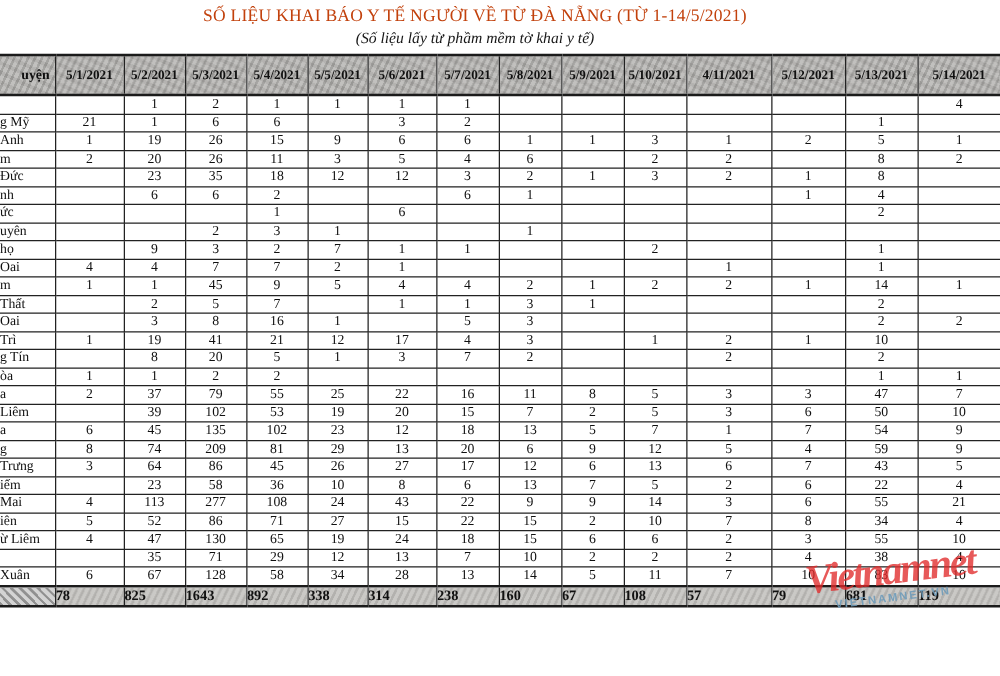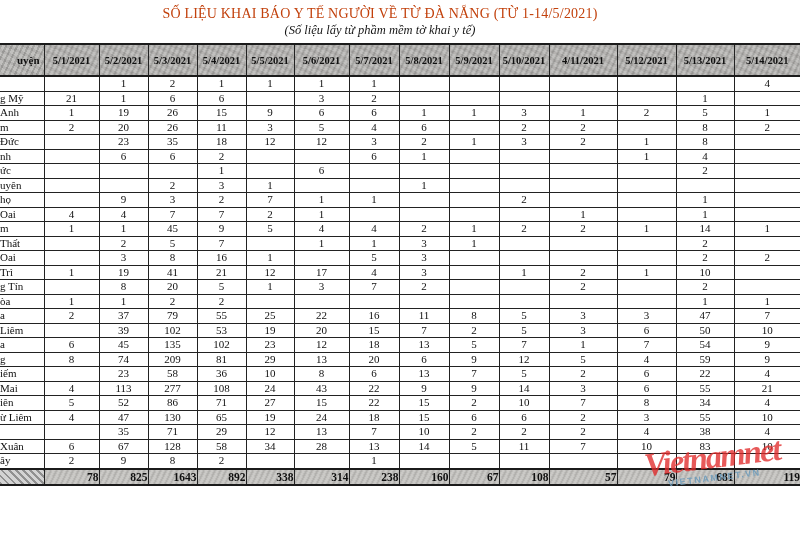--- a/index.html
+++ b/index.html
@@ -19,21 +19,21 @@
     background-color:var(--header_bg,#b5b3af);
     background-image:
       repeating-linear-gradient(115deg, rgba(110,110,110,.30) 0 2px, rgba(205,205,205,.28) 2px 5px),
       repeating-linear-gradient(25deg,  rgba(130,130,130,.22) 0 3px, rgba(215,215,215,.22) 3px 7px);
     border-top:2px solid #1b1b1b;border-bottom:2px solid #1b1b1b;
   }
   thead th.corner{text-align:left;padding-left:17px;font-size:11px;}
   tbody td{height:13.5px;font-size:11px;line-height:13px;text-align:center;}
   tbody td.lbl{text-align:left;padding-left:0;}
   tfoot td{
-    height:14px;font-size:11.5px;font-weight:bold;text-align:right;
+    height:14px;font-size:11.5px;font-weight:bold;text-align:left;
     background-color:var(--total_bg,#c6c4c0);
     background-image:repeating-linear-gradient(115deg, rgba(120,120,120,.25) 0 2px, rgba(215,215,215,.25) 2px 5px);
     border-top:2px solid #1b1b1b;border-bottom:2px solid #1b1b1b;
   }
   tfoot td.hatch{
     background:repeating-linear-gradient(45deg,#909090 0 2px,#d3d3d3 2px 5px);
   }
   .watermark{
     position:absolute;left:610px;top:441px;width:205px;text-align:center;
     transform:rotate(-7deg);pointer-events:none;
@@ -427,20 +427,37 @@
         <td>20</td>
         <td>6</td>
         <td>9</td>
         <td>12</td>
         <td>5</td>
         <td>4</td>
         <td>59</td>
         <td>9</td>
       </tr>
       <tr>
+        <td class="lbl">Trưng</td>
+        <td>3</td>
+        <td>64</td>
+        <td>86</td>
+        <td>45</td>
+        <td>26</td>
+        <td>27</td>
+        <td>17</td>
+        <td>12</td>
+        <td>6</td>
+        <td>13</td>
+        <td>6</td>
+        <td>7</td>
+        <td>43</td>
+        <td>5</td>
+      </tr>
+      <tr>
         <td class="lbl">iếm</td>
         <td></td>
         <td>23</td>
         <td>58</td>
         <td>36</td>
         <td>10</td>
         <td>8</td>
         <td>6</td>
         <td>13</td>
         <td>7</td>
@@ -527,37 +544,20 @@
         <td>34</td>
         <td>28</td>
         <td>13</td>
         <td>14</td>
         <td>5</td>
         <td>11</td>
         <td>7</td>
         <td>10</td>
         <td>83</td>
         <td>10</td>
-      </tr>
-      <tr>
-        <td class="lbl">ây</td>
-        <td>2</td>
-        <td>9</td>
-        <td>8</td>
-        <td>2</td>
-        <td></td>
-        <td></td>
-        <td>1</td>
-        <td></td>
-        <td></td>
-        <td></td>
-        <td></td>
-        <td></td>
-        <td></td>
-        <td></td>
       </tr>
     </tbody>
   <tfoot>
       <tr>
         <td class="hatch"></td>
         <td>78</td>
         <td>825</td>
         <td>1643</td>
         <td>892</td>
         <td>338</td>

